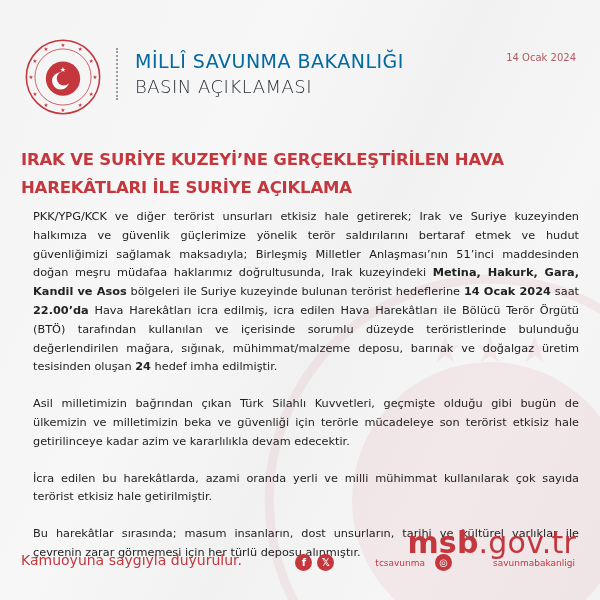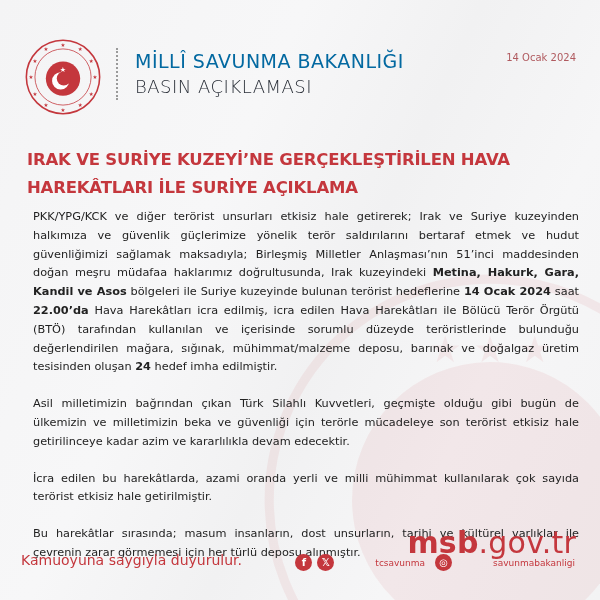--- a/index.html
+++ b/index.html
@@ -9,21 +9,21 @@
       font-family: "DejaVu Sans", "Liberation Sans", sans-serif;
       color:#1d1d1f;
     }
     .watermark { position:absolute; right:-120px; bottom:-130px; width:460px; height:460px; opacity:0.07; pointer-events:none; }
     .header { position:absolute; left:0; top:0; width:600px; height:120px; }
     .logo { position:absolute; left:24px; top:38px; width:78px; height:78px; }
     .vdivider { position:absolute; left:116px; top:48px; width:0; height:52px; border-left:2px dotted #9a9a9a; }
     .org-title { position:absolute; left:135px; top:50px; font-size:19px; letter-spacing:0.5px; color:#0369a1; font-weight:500; }
     .org-subtitle { position:absolute; left:135px; top:76px; font-size:18px; letter-spacing:0.5px; color:#2a2f38; font-weight:300; }
     .date { position:absolute; right:24px; top:52px; font-size:10px; color:#b05a5f; }
-    .headline { position:absolute; left:27px; top:146px; width:560px; font-size:16.5px; line-height:28px; font-weight:bold; color:#c4373d; letter-spacing:-0.2px; }
+    .headline { position:absolute; left:21px; top:146px; width:560px; font-size:16.5px; line-height:28px; font-weight:bold; color:#c4373d; letter-spacing:-0.2px; }
     .body { position:absolute; left:21px; top:208px; width:558px; font-size:11.3px; line-height:18.8px; color:#222; text-align:justify; }
     .body p { margin:0 0 18px 12px; }
     .body b { font-weight:bold; }
     .footer-left { position:absolute; left:21px; top:552px; font-size:14px; color:#c4373d; }
     .site { position:absolute; right:24px; top:525px; font-size:30px; color:#c4373d; letter-spacing:0.2px; }
     .site b { font-weight:bold; }
     .socials { position:absolute; right:20px; top:554px; display:flex; align-items:center; gap:5px; font-size:9px; color:#c4373d; }
     .soc-icon { width:17px; height:17px; border-radius:50%; background:#c4373d; color:#fff; display:flex; align-items:center; justify-content:center; font-size:10px; font-weight:bold; }
     .handle { margin-right:5px;margin-left:36px; }
   </style>

